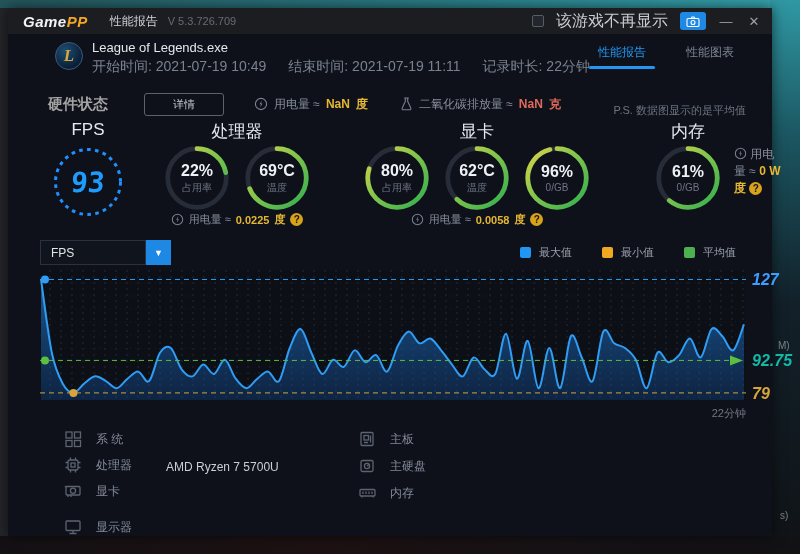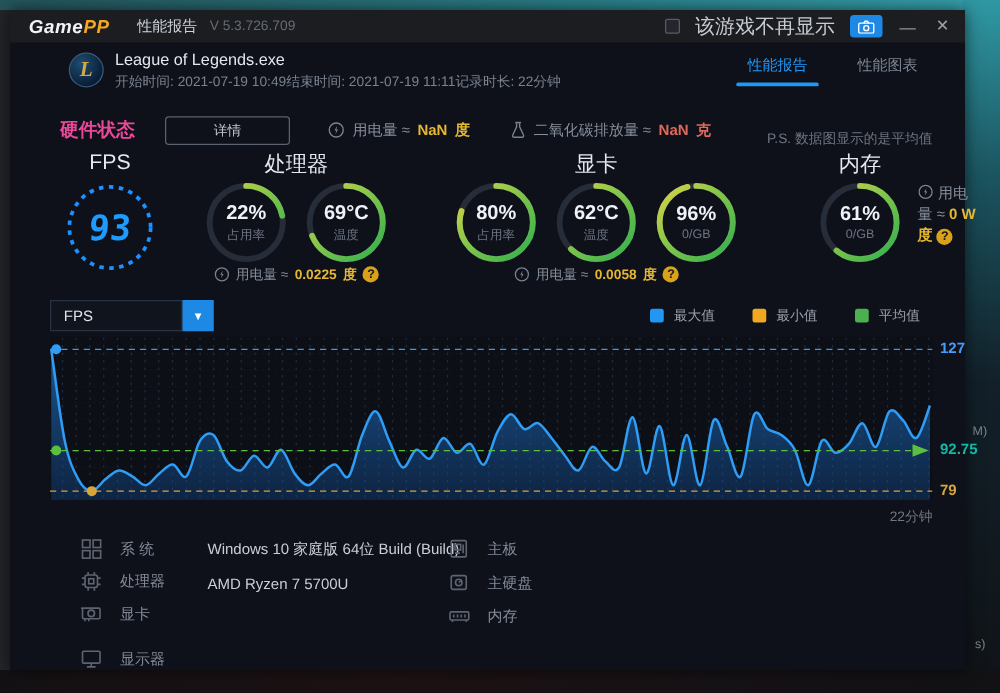--- a/index.html
+++ b/index.html
@@ -36,33 +36,33 @@
 
   .body { position:absolute; left:0; top:26px; right:0; bottom:0; }
 
   
   .lol-icon { position:absolute; left:47px; top:8px; width:28px; height:28px; border-radius:50%;
               background:radial-gradient(circle at 35% 30%,#1d4e74,#0a1f37 70%);
               border:1px solid #3c5a78; display:flex; align-items:center; justify-content:center;
               color:#d8a93e; font-family:"Liberation Serif","DejaVu Serif",serif;
               font-style:italic; font-weight:bold; font-size:17px; }
   .game-name { position:absolute; left:84px; top:6px; color:#e3e7ee; font-size:13px; }
-  .game-times { position:absolute; left:84px; top:24px; color:#79828f; font-size:11px; display:flex; }
+  .game-times { position:absolute; left:84px; top:24px; color:#79828f; font-size:14px; display:flex; gap:22px; }
   .tabs { position:absolute; right:18px; top:10px; display:flex; }
   .tab { width:88px; text-align:center; font-size:12px; color:#7d8592; padding-bottom:8px; position:relative; cursor:pointer; }
   .tab.active { color:#2196f3; }
   .tab.active::after { content:""; position:absolute; left:11px; right:11px; bottom:0;
                        height:3px; border-radius:2px; background:#2196f3; }
 
   
   .hwrow { position:absolute; left:40px; right:26px; top:58px; height:24px;
            display:flex; align-items:center; gap:14px; }
-  .hw-title { color:#ec4899; font-size:15px; font-weight:bold; margin-right:10px; }
+  .hw-title { color:#a3a3a3; font-size:15px; font-weight:bold; margin-right:22px; }
   .btn-detail { border:1px solid #5a6170; border-radius:3px; background:transparent;
-                color:#c2c7d0; font-size:11px; padding:3px 38px; margin-right:16px; cursor:pointer; }
+                color:#c2c7d0; font-size:11px; padding:3px 28px; margin-right:16px; cursor:pointer; }
   .hw-item { display:flex; align-items:center; gap:6px; color:#858d9a; font-size:12px; }
   .yellow { color:#e5b732; font-weight:bold; }
   .redval { color:#e06a5a; font-weight:bold; }
   .ps-note { margin-left:auto; color:#6c7480; font-size:11px;margin-top:12px; }
 
   
   .sec-label { position:absolute; top:86px; text-align:center; color:#e4e8ef; font-size:17px; }
   .rings { position:absolute; top:110px; display:flex; justify-content:center; gap:12px; }
   .ring { position:relative; width:68px; height:68px; }
   .ring svg { position:absolute; inset:0; }
@@ -87,21 +87,21 @@
              color:#dfe3ea; font-size:12px; display:flex; align-items:center; padding-left:10px; }
   .sel-arrow { width:25px; height:25px; background:#1e88e5; color:#fff; font-size:9px;
                display:flex; align-items:center; justify-content:center; }
   .legend { position:absolute; right:36px; top:211px; display:flex; gap:30px; }
   .lg-item { display:flex; align-items:center; gap:8px; color:#9aa1ad; font-size:11px; cursor:pointer; }
   .lg-sw { width:11px; height:11px; border-radius:2px; }
 
   
   .chart-wrap { position:absolute; left:32px; top:236px; width:740px; height:132px; }
   .chart-wrap svg { position:absolute; left:0; top:0; background:#0c0f16; }
-  .ax-label { position:absolute; left:712px; font-size:12px; font-weight:bold; }
+  .ax-label { position:absolute; left:712px; font-size:16px; font-weight:bold;font-style:italic; }
   .ax-max { color:#3f9eff; } .ax-avg { color:#14b8a6; } .ax-min { color:#d7a53c; }
   .duration { position:absolute; left:32px; top:372px; width:706px; text-align:right;
               color:#6f7783; font-size:11px; }
 
   
   .sysinfo { position:absolute; left:0; top:392px; right:0; height:110px; }
   .sys-row { position:absolute; display:flex; align-items:flex-end; height:22px; }
   .sys-row .ic { width:22px; display:flex; justify-content:center; margin-right:12px; }
   .sys-label { color:#828a98; font-size:12px; width:56px; }
   .sys-value { color:#c9ced7; font-size:12px; margin-left:14px; white-space:nowrap; }
@@ -417,21 +417,20 @@
       <div class="sys-row" style="left:54px;top:0;">
         <span class="ic">
             <svg width="18" height="18" viewBox="0 0 18 18" fill="none" stroke="#5d6470" stroke-width="1.3">
               <rect x="2" y="2" width="6" height="6"></rect>
               <rect x="10.5" y="2" width="6" height="6"></rect>
               <rect x="2" y="10.5" width="6" height="6"></rect>
               <rect x="10.5" y="10.5" width="6" height="6"></rect>
             </svg>
           </span>
         <span class="sys-label">系 统</span>
-        <span class="sys-value">Windows 10 家庭版 64位  Build (Build)</span>
       </div>
       <div class="sys-row" style="left:54px;top:26px;">
         <span class="ic">
             <svg width="18" height="18" viewBox="0 0 18 18" fill="none" stroke="#5d6470" stroke-width="1.3">
               <rect x="4" y="4" width="10" height="10" rx="2"></rect>
               <rect x="7" y="7" width="4" height="4"></rect>
               <path d="M6.5 1.5v2.5 M11.5 1.5v2.5 M6.5 14v2.5 M11.5 14v2.5 M1.5 6.5h2.5 M1.5 11.5h2.5 M14 6.5h2.5 M14 11.5h2.5"></path>
             </svg>
           </span>
         <span class="sys-label">处理器</span>

